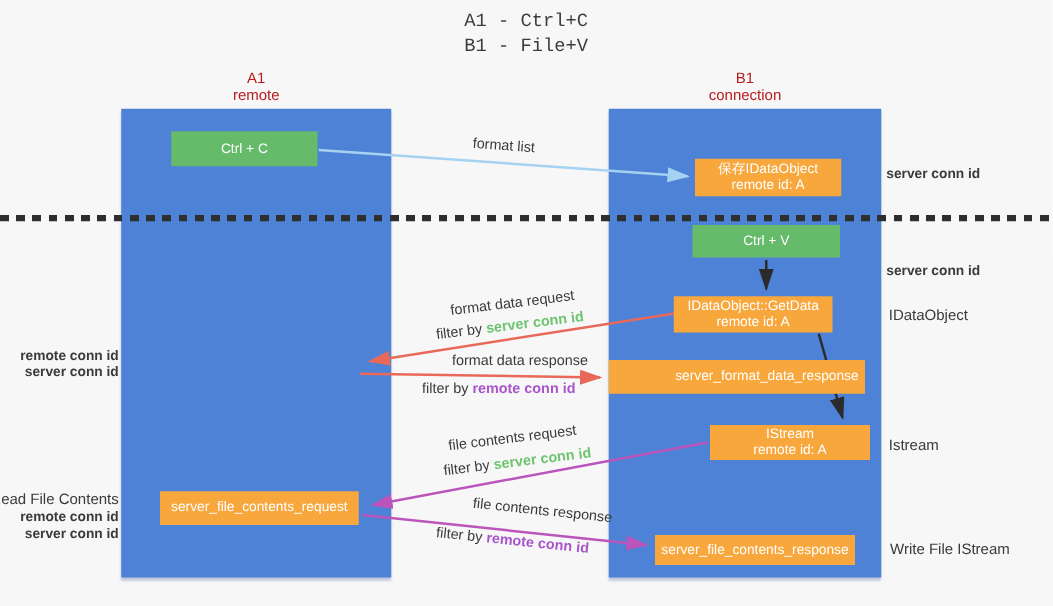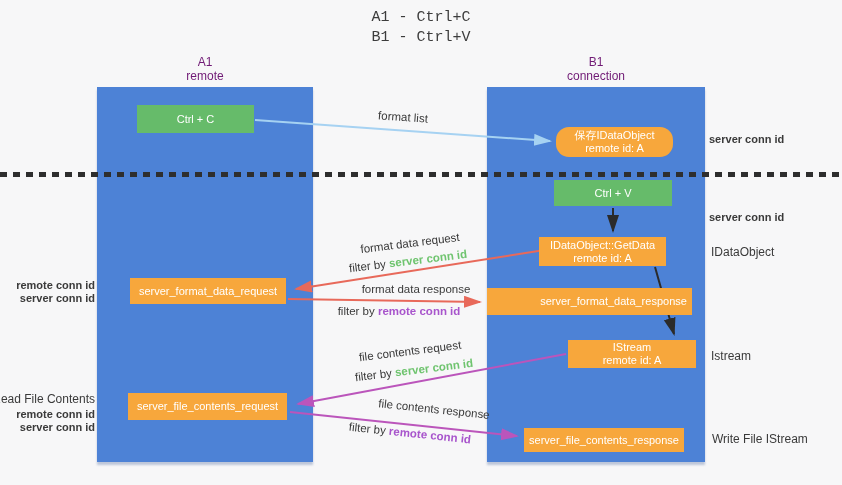--- a/index.html
+++ b/index.html
@@ -6,21 +6,21 @@
   .stage {
     position:relative; width:842px; height:485px;
     background:#f7f7f8; overflow:hidden;
     font-family:"Liberation Sans", sans-serif;
     color:var(--dark-text,#3a3a3a);
   }
   .title {
     position:absolute; left:0; right:0; top:8px;
     text-align:center; font-size:15px; line-height:20px; color:#3c3c3c;font-family:Liberation Mono, monospace;
   }
-  .col-header { position:absolute; top:55px; text-align:center; font-size:12px; line-height:14px; color:#701a75; }
+  .col-header { position:absolute; top:55px; text-align:center; font-size:12px; line-height:14px; color:#b91c1c; }
   #hdr-a1 { left:97px; width:216px; }
   #hdr-b1 { left:487px; width:218px; }
 
   .column {
     position:absolute; top:87px; height:375px;
     background:var(--column-blue,#4d82d6);
     box-shadow:0 3px 2px rgba(120,140,180,.45);
   }
   #col-a1 { left:97px; width:216px; }
   #col-b1 { left:487px; width:218px; }
@@ -33,21 +33,21 @@
   .node {
     position:absolute; display:flex; flex-direction:column;
     justify-content:center; align-items:center;
     color:#fff; font-size:11px; line-height:13px; text-align:right;
     white-space:nowrap;
   }
   .green  { background:var(--green-box,#66bb6a); }
   .orange { background:var(--orange-box,#f7a73c); }
 
   #n-ctrlc   { left:137px; top:105px; width:117px; height:28px; }
-  #n-save    { left:556px; top:127px; width:117px; height:30px;border-radius:13px; }
+  #n-save    { left:556px; top:127px; width:117px; height:30px; }
   #n-ctrlv   { left:554px; top:180px; width:118px; height:26px; }
   #n-getdata { left:539px; top:237px; width:127px; height:29px; }
   #n-fmtreq  { left:130px; top:278px; width:156px; height:26px; }
   #n-fmtres  { left:487px; top:288px; width:157px; height:27px;padding-left:48px; }
   #n-istream { left:568px; top:340px; width:128px; height:28px; }
   #n-filereq { left:128px; top:393px; width:159px; height:27px; }
   #n-fileres { left:524px; top:428px; width:160px; height:24px; }
 
   .arrow-label {
     position:absolute; font-size:11.5px; color:#3a3a3a; white-space:nowrap;
@@ -89,21 +89,21 @@
   .mk-red   { fill:var(--red-arrow,#e8695a); }
   .mk-mag   { fill:var(--magenta-arrow,#bb55bb); }
 </style>
 </head>
 <body>
 
 <div class="stage">
 
   <div class="title">
     <div>A1 - Ctrl+C</div>
-    <div>B1 - Ctrl+V</div>
+    <div>B1 - File+V</div>
   </div>
 
   <div class="col-header" id="hdr-a1">
     <div>A1</div>
     <div>remote</div>
   </div>
   <div class="col-header" id="hdr-b1">
     <div>B1</div>
     <div>connection</div>
   </div>
@@ -144,23 +144,20 @@
     <span>保存IDataObject</span>
     <span>remote id: A</span>
   </div>
   <div class="node green" id="n-ctrlv">
     <span>Ctrl + V</span>
   </div>
   <div class="node orange" id="n-getdata">
     <span>IDataObject::GetData</span>
     <span>remote id: A</span>
   </div>
-  <div class="node orange" id="n-fmtreq">
-    <span>server_format_data_request</span>
-  </div>
   <div class="node orange" id="n-fmtres">
     <span>server_format_data_response</span>
   </div>
   <div class="node orange" id="n-istream">
     <span>IStream</span>
     <span>remote id: A</span>
   </div>
   <div class="node orange" id="n-filereq">
     <span>server_file_contents_request</span>
   </div>

